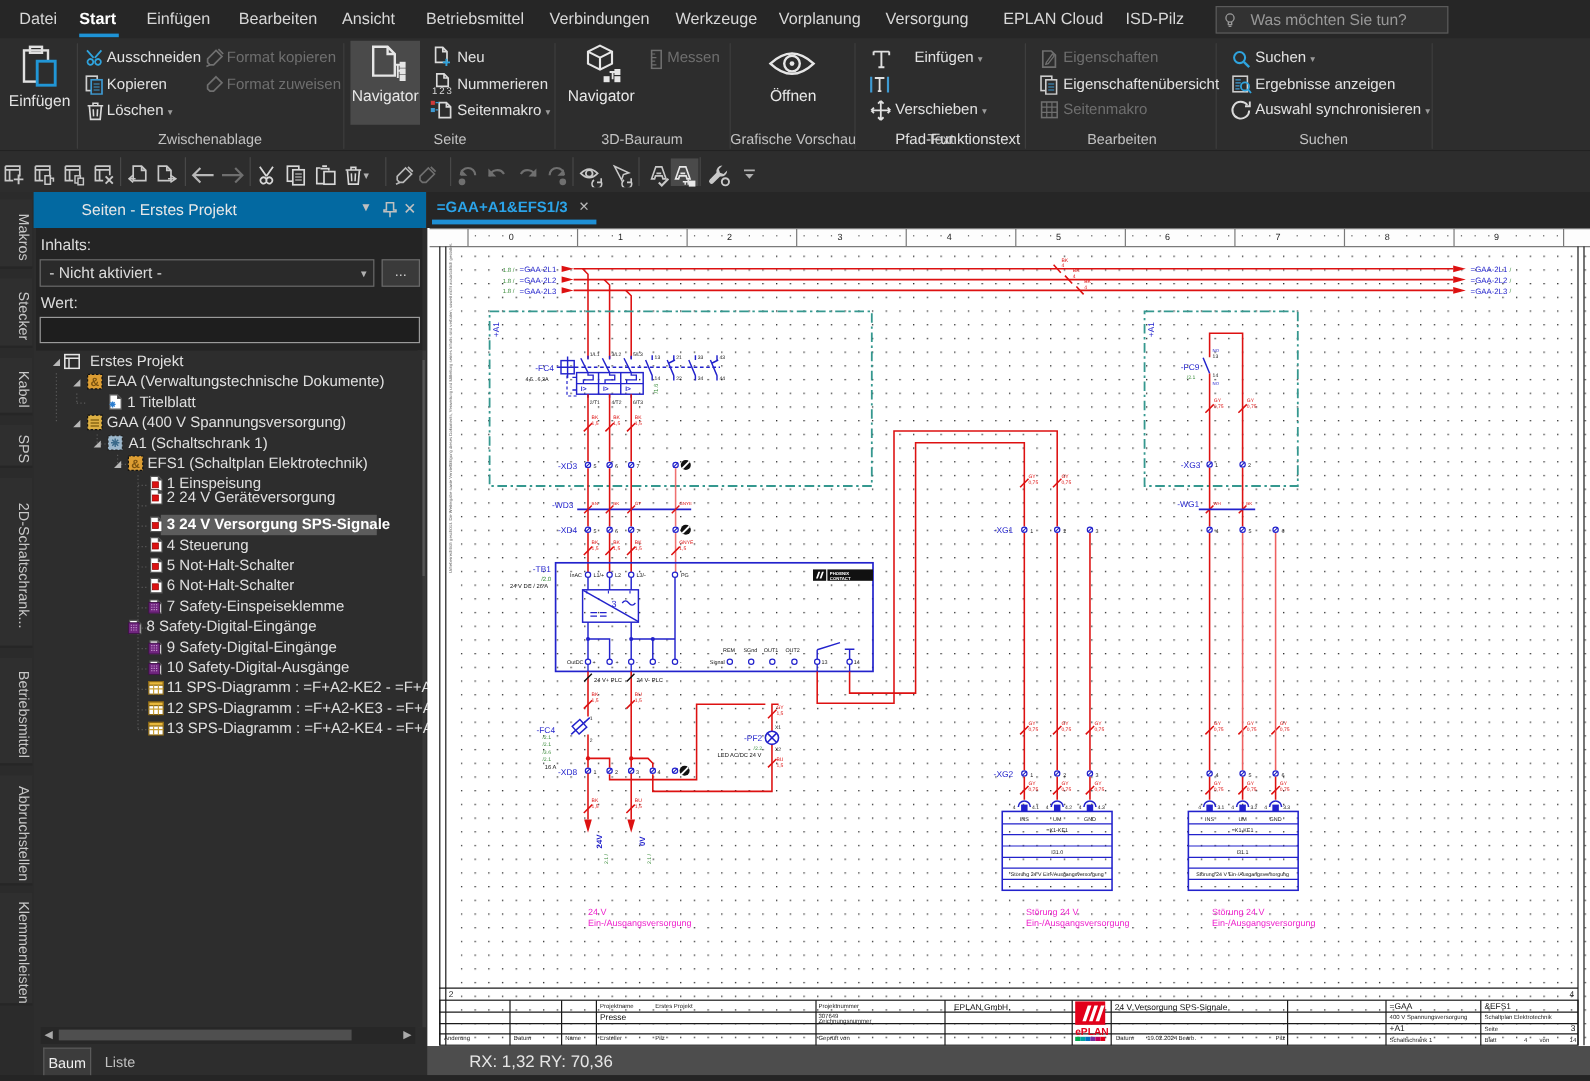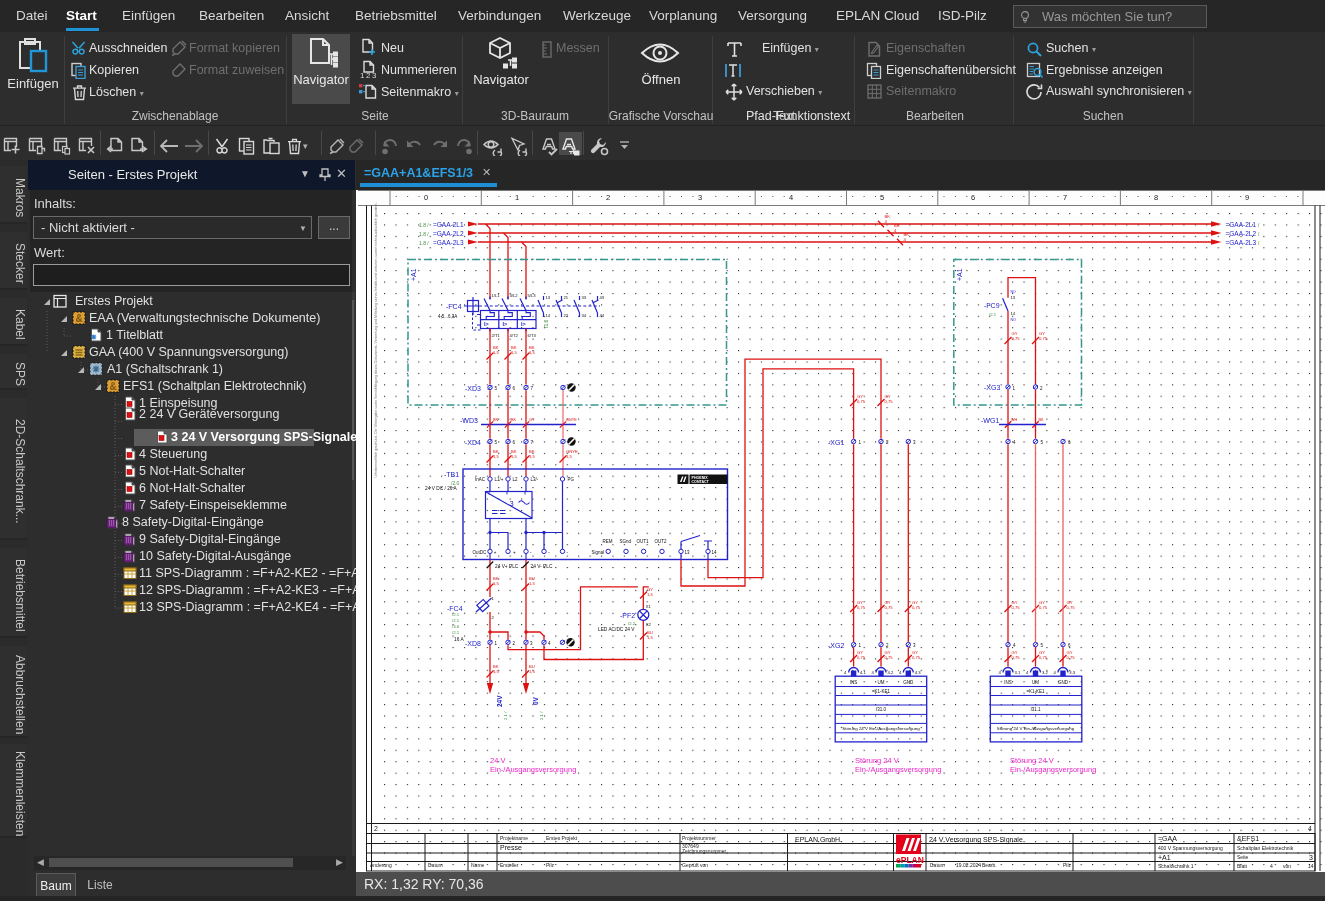--- a/index.html
+++ b/index.html
@@ -18,27 +18,27 @@
 .rtext { position:absolute; font-size:12.5px; color:#e2e2e2; white-space:nowrap; }
 .rtext.gray { color:#6f6f6f; }
 .bigbtn { position:absolute; text-align:center; font-size:13px; color:#e2e2e2; }
 .caret { font-size:8px; color:#9a9a9a; }
 #toolbar { position:absolute; left:0; top:126px; width:1325px; height:34px; background:#2d2d2d; }
 .tsep { position:absolute; top:5px; width:1px; height:24px; background:#484848; }
 #sidestrip { position:absolute; left:0; top:160px; width:28px; height:741px; background:#2b2b2b; }
 .vtab { position:absolute; left:0; width:27px; background:#2f2f2f; border-bottom:2px solid #262626;
   color:#c8c8c8; font-size:12px; writing-mode:vertical-rl; text-align:center; padding-top:7px; white-space:nowrap; overflow:hidden; }
 #panel { position:absolute; left:28px; top:160px; width:327px; height:741px; background:#2d2d2d; }
-#panelhead { position:absolute; left:0; top:0; width:327px; height:30px; background:#0f172a; }
+#panelhead { position:absolute; left:0; top:0; width:327px; height:30px; background:#0369a1; }
 #filterarea { position:absolute; left:2px; top:30px; width:322px; height:130px; background:#242424; }
 #treearea { position:absolute; left:2px; top:132px; width:322px; height:564px; background:#2d2d2d; }
 .trow { position:absolute; height:17px; font-size:12.5px; color:#e0e0e0; white-space:nowrap; }
 .ticon { position:absolute; width:14px; height:14px; }
 #statusbar { position:absolute; left:356px; top:872px; width:969px; height:24px; background:#4d4d4d;
-  color:#e6e6e6; font-size:14px; line-height:24px; padding-left:8px; }
+  color:#e6e6e6; font-size:14px; line-height:24px; padding-left:35px; }
 #bottomstrip { position:absolute; left:0; top:896px; width:1325px; height:5px; background:#252525; }
 #tabbar { position:absolute; left:356px; top:160px; width:969px; height:30px; background:#262626; }
 svg text { font-family:"Liberation Sans", sans-serif; }
 </style>
 </head>
 <body>
 <div id="menubar">
   <span class="mi" style="left:16px;">Datei</span>
   <span class="mi act" style="left:66px;">Start</span>
   <span class="mi" style="left:122px;">Einfügen</span>
@@ -444,21 +444,21 @@
     <svg class="abs" style="left:64px;top:91px;" width="8" height="8">
         <use href="#i-exp"></use>
       </svg>
     <div class="trow" style="left:109px;top:104px;"><svg class="ticon" style="left:-16px;top:0px;">
           <use href="#i-pred"></use>
         </svg>1 Einspeisung</div>
     <div class="trow" style="left:109px;top:115px;"><svg class="ticon" style="left:-16px;top:0px;">
           <use href="#i-pred"></use>
         </svg>2 24 V Geräteversorgung</div>
     <div style="position:absolute;left:104px;top:137px;width:180px;height:17px;background:#5c5c5c;"></div>
-    <div class="trow" style="left:109px;top:138px;font-weight:bold;color:#fff;margin-left:32px;"><svg class="ticon" style="left:-16px;top:0px;">
+    <div class="trow" style="left:109px;top:138px;font-weight:bold;color:#fff;"><svg class="ticon" style="left:-16px;top:0px;">
           <use href="#i-pred"></use>
         </svg>3 24 V Versorgung SPS-Signale</div>
     <div class="trow" style="left:109px;top:155px;"><svg class="ticon" style="left:-16px;top:0px;">
           <use href="#i-pred"></use>
         </svg>4 Steuerung</div>
     <div class="trow" style="left:109px;top:172px;"><svg class="ticon" style="left:-16px;top:0px;">
           <use href="#i-pred"></use>
         </svg>5 Not-Halt-Schalter</div>
     <div class="trow" style="left:109px;top:189px;"><svg class="ticon" style="left:-16px;top:0px;">
           <use href="#i-pred"></use>

